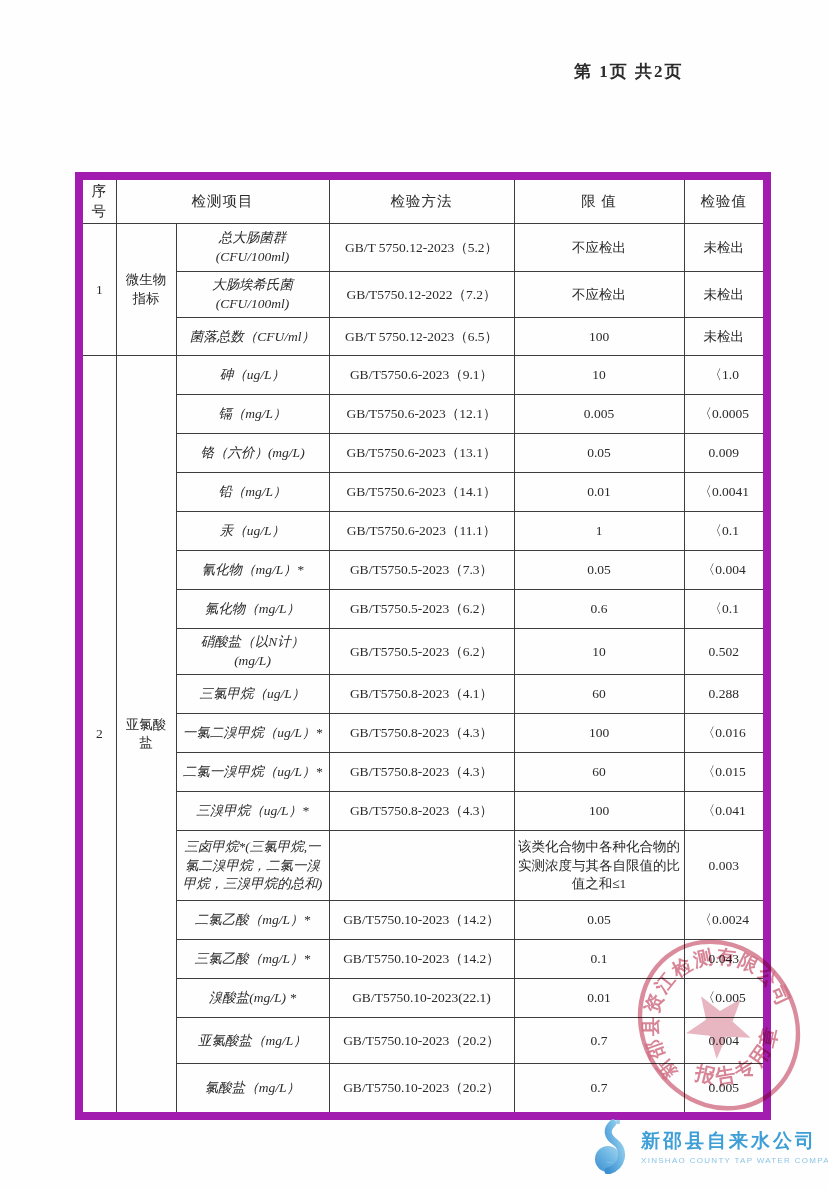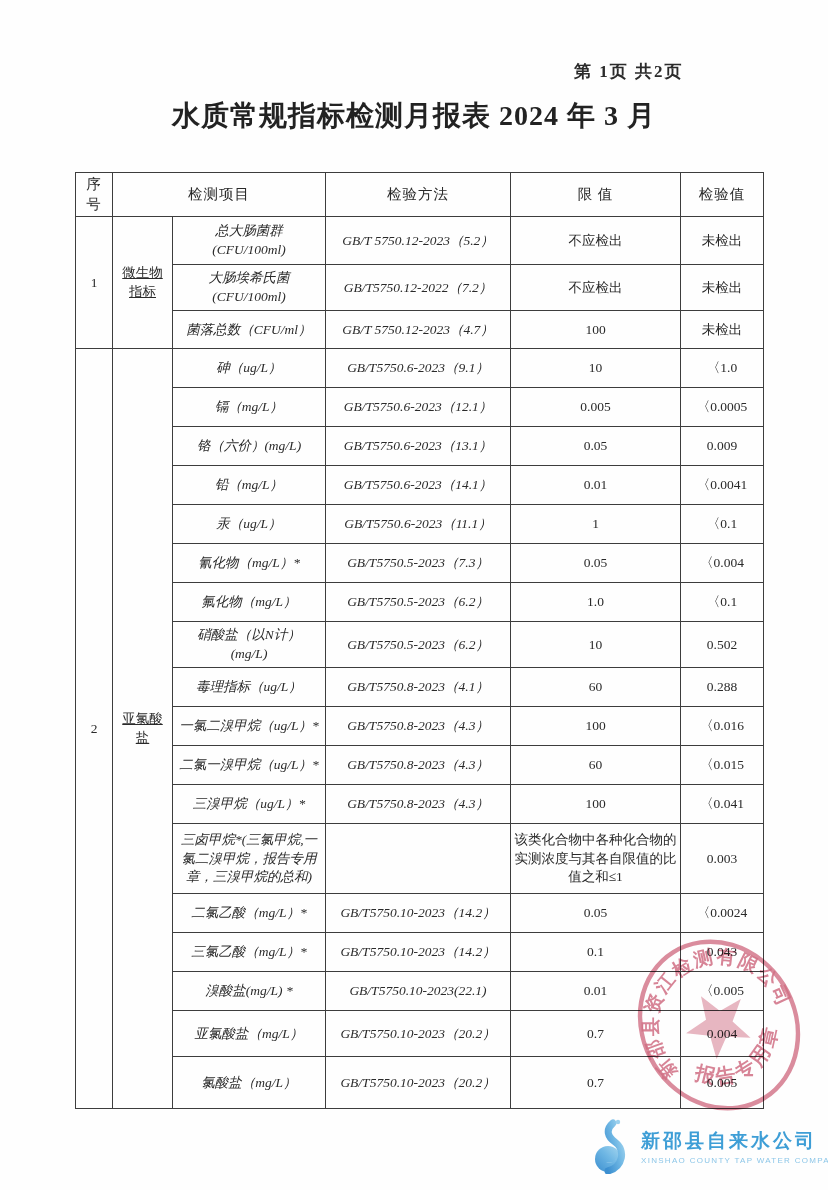--- a/index.html
+++ b/index.html
@@ -23,30 +23,30 @@
   table.report{
     position:absolute;left:75px;top:172px;width:688px;
     border-collapse:collapse;table-layout:fixed;
     font-size:13.5px;color:#2a2a2a;
   }
   table.report td,table.report th{
     border:1.5px solid #3d3d3d;
     padding:2px 3px;text-align:center;vertical-align:middle;
     line-height:1.35;font-weight:400;
   }
-  table.report{border:1px solid #a21caf;}
+  table.report{border:8px solid #a21caf;}
   tr.hdr{height:34px;}
   tr.hdr th{font-size:14.5px;letter-spacing:1px;}
   tr.r{height:39px;}
   tr.h48{height:48px;} tr.h46{height:46px;} tr.h38{height:38px;}
   tr.h70{height:70px;} tr.h52{height:52px;}
   .c-seq{width:37px;}
-  .c-group{width:60px;padding:2px 1px;text-decoration:underline;}
+  .c-group{width:60px;padding:2px 1px;}
   .c-item{width:153px;white-space:pre-line;font-style:italic;}
-  .c-method{width:185px;font-style:italic;}
+  .c-method{width:185px;}
   .c-limit{width:170px;}
   .c-value{width:83px;}
   .g2pad{padding-top:280px;}
 
   .seal{
     position:absolute;left:609px;top:915px;width:220px;height:220px;
     mix-blend-mode:multiply;opacity:0.85;pointer-events:none;
   }
 
   .footer{
@@ -62,21 +62,20 @@
     font-family:"Liberation Sans","DejaVu Sans",sans-serif;
     font-size:8px;color:#8cc6e8;letter-spacing:1.3px;margin-top:2px;white-space:nowrap;
   }
 </style>
 </head>
 <body>
 
 <div class="page">
 
   <div class="page-indicator">第 1页 共2页</div>
-  <div class="doc-title">水质常规指标检测月报表 2024 年 3 月</div>
 
   <table class="report">
     <colgroup>
       <col style="width:37px">
         <col style="width:60px">
         <col style="width:153px">
       <col style="width:185px">
         <col style="width:170px">
         <col style="width:83px">
     </colgroup>
@@ -100,21 +99,21 @@
     </tr>
     <tr class="r h46">
       <td class="c-item">大肠埃希氏菌
 (CFU/100ml)</td>
       <td class="c-method">GB/T5750.12-2022（7.2）</td>
       <td class="c-limit">不应检出</td>
       <td class="c-value">未检出</td>
     </tr>
     <tr class="r h38">
       <td class="c-item">菌落总数（CFU/ml）</td>
-      <td class="c-method">GB/T 5750.12-2023（4.7）</td>
+      <td class="c-method">GB/T 5750.12-2023（6.5）</td>
       <td class="c-limit">100</td>
       <td class="c-value">未检出</td>
     </tr>
 
     <tr class="r">
       <td class="c-seq g2pad" rowspan="18">2</td>
       <td class="c-group g2pad" rowspan="18">亚氯酸盐</td>
       <td class="c-item">砷（ug/L）</td>
       <td class="c-method">GB/T5750.6-2023（9.1）</td>
       <td class="c-limit">10</td>
@@ -146,32 +145,32 @@
     </tr>
     <tr class="r">
       <td class="c-item">氰化物（mg/L）*</td>
       <td class="c-method">GB/T5750.5-2023（7.3）</td>
       <td class="c-limit">0.05</td>
       <td class="c-value">〈0.004</td>
     </tr>
     <tr class="r">
       <td class="c-item">氟化物（mg/L）</td>
       <td class="c-method">GB/T5750.5-2023（6.2）</td>
-      <td class="c-limit">1.0</td>
+      <td class="c-limit">0.6</td>
       <td class="c-value">〈0.1</td>
     </tr>
     <tr class="r h46">
       <td class="c-item">硝酸盐（以N计）
 (mg/L)</td>
       <td class="c-method">GB/T5750.5-2023（6.2）</td>
       <td class="c-limit">10</td>
       <td class="c-value">0.502</td>
     </tr>
     <tr class="r">
-      <td class="c-item">毒理指标（ug/L）</td>
+      <td class="c-item">三氯甲烷（ug/L）</td>
       <td class="c-method">GB/T5750.8-2023（4.1）</td>
       <td class="c-limit">60</td>
       <td class="c-value">0.288</td>
     </tr>
     <tr class="r">
       <td class="c-item">一氯二溴甲烷（ug/L）*</td>
       <td class="c-method">GB/T5750.8-2023（4.3）</td>
       <td class="c-limit">100</td>
       <td class="c-value">〈0.016</td>
     </tr>
@@ -181,21 +180,21 @@
       <td class="c-limit">60</td>
       <td class="c-value">〈0.015</td>
     </tr>
     <tr class="r">
       <td class="c-item">三溴甲烷（ug/L）*</td>
       <td class="c-method">GB/T5750.8-2023（4.3）</td>
       <td class="c-limit">100</td>
       <td class="c-value">〈0.041</td>
     </tr>
     <tr class="r h70">
-      <td class="c-item">三卤甲烷*(三氯甲烷,一氯二溴甲烷，报告专用章，三溴甲烷的总和)</td>
+      <td class="c-item">三卤甲烷*(三氯甲烷,一氯二溴甲烷，二氯一溴甲烷，三溴甲烷的总和)</td>
       <td class="c-method"></td>
       <td class="c-limit">该类化合物中各种化合物的实测浓度与其各自限值的比值之和≤1</td>
       <td class="c-value">0.003</td>
     </tr>
     <tr class="r">
       <td class="c-item">二氯乙酸（mg/L）*</td>
       <td class="c-method">GB/T5750.10-2023（14.2）</td>
       <td class="c-limit">0.05</td>
       <td class="c-value">〈0.0024</td>
     </tr>

